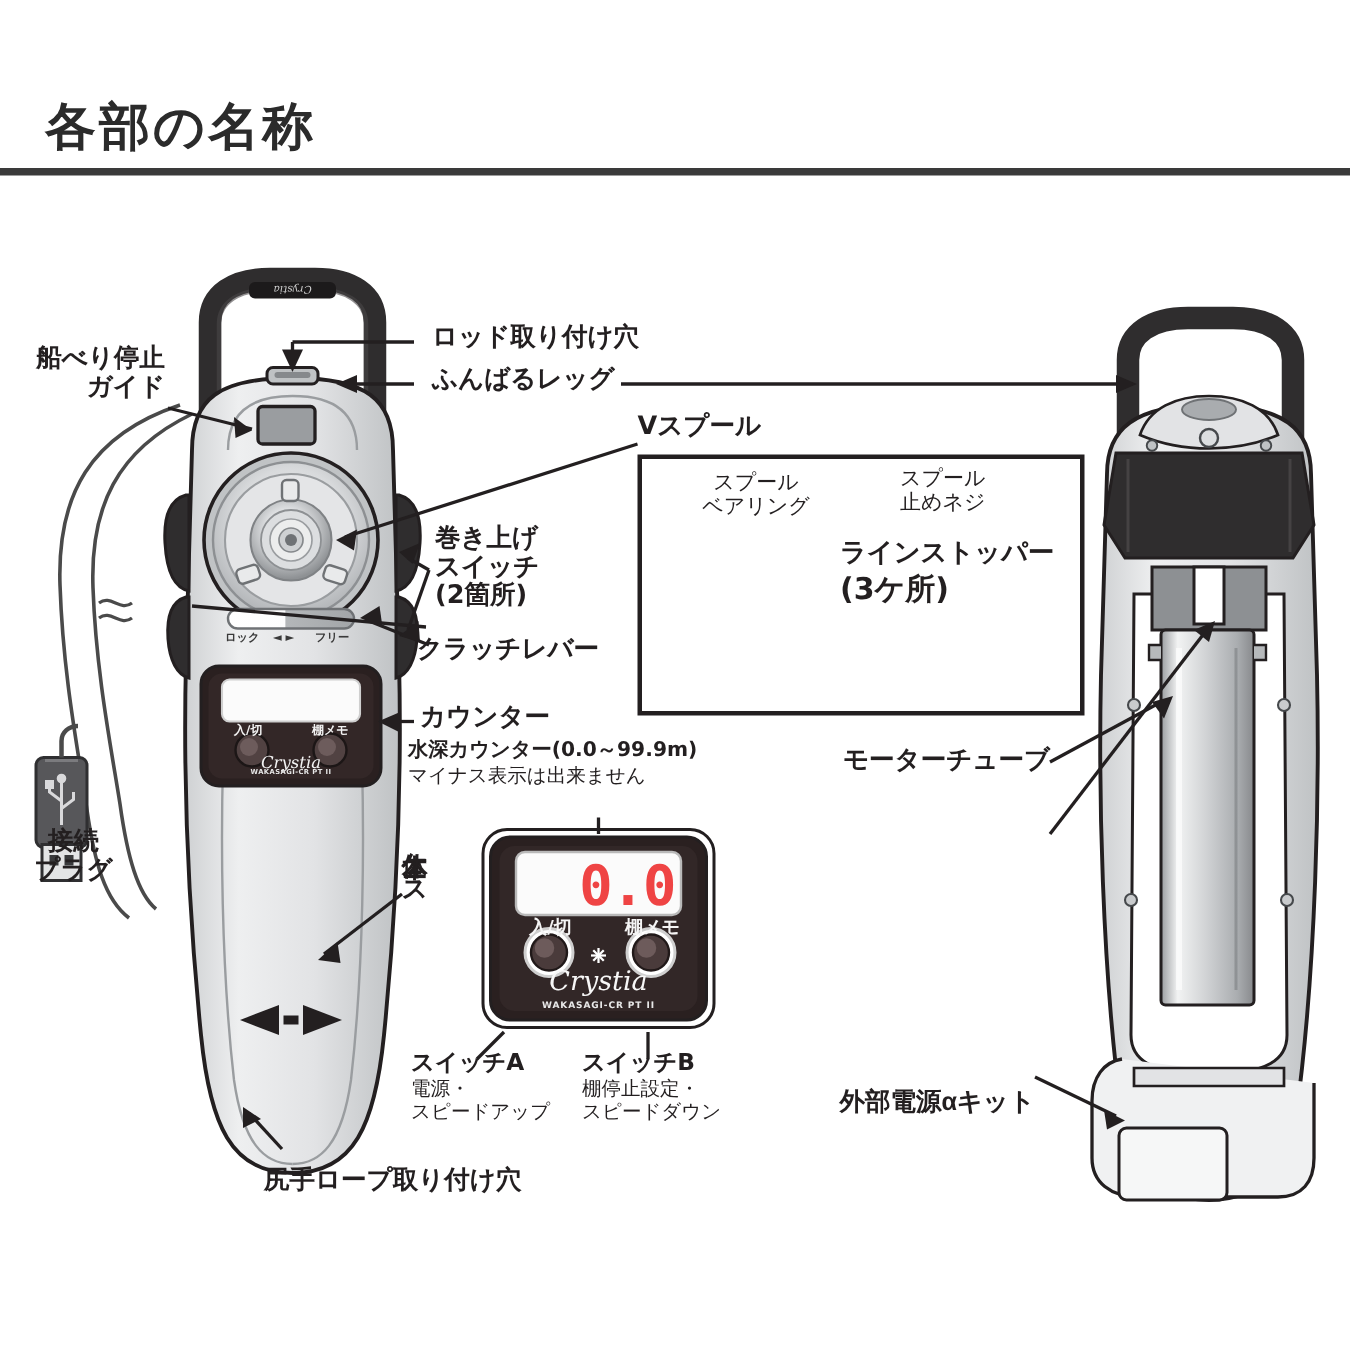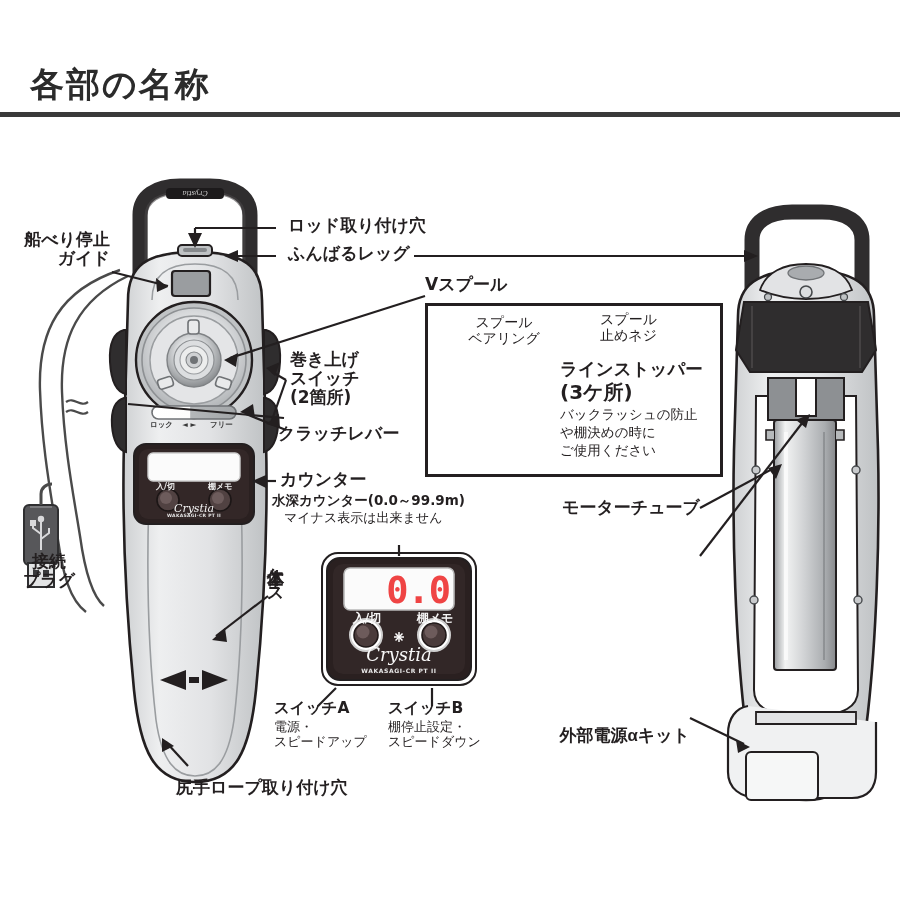--- a/index.html
+++ b/index.html
@@ -340,23 +340,23 @@
   <div class="lbl bold-lg" style="left:288px;top:244px;">ふんばるレッグ</div>
 
   <div class="lbl bold-lg" style="left:425px;top:275px;">Vスプール</div>
 
   <div class="lbl bold-lg" style="left:290px;top:350px;">巻き上げ
 スイッチ
 (2箇所)</div>
 
   <div class="lbl bold-lg" style="left:278px;top:424px;">クラッチレバー</div>
 
-  <div class="lbl bold-lg" style="left:280px;top:470px;">カウンター</div>
+  <div class="lbl bold-lg" style="left:280px;top:470px;font-family:Liberation Mono, monospace;">カウンター</div>
   <div class="lbl bold-sm" style="left:272px;top:493px;">水深カウンター(0.0～99.9m)</div>
-  <div class="lbl reg-sm" style="left:272px;top:511px;margin-left:12px;">マイナス表示は出来ません</div>
+  <div class="lbl reg-sm" style="left:272px;top:511px;">マイナス表示は出来ません</div>
 
   <div class="lbl bold-lg ctr" style="left:6px;top:552px;width:86px;">接続
 プラグ</div>
 
   <div class="lbl bold-lg vert" style="left:266px;top:556px;">本体ケース</div>
 
   <div class="lbl bold-lg" style="left:176px;top:778px;">尻手ロープ取り付け穴</div>
 
   <div class="lbl bold-lg right" style="left:470px;top:498px;width:230px;">モーターチューブ</div>
 
@@ -372,23 +372,20 @@
 スピードダウン</div>
 
   <div class="lbl reg-sm ctr" style="left:452px;top:315px;width:104px;font-size:14px;">スプール
 ベアリング</div>
 
   <div class="lbl reg-sm" style="left:600px;top:312px;font-size:14px;">スプール
 止めネジ</div>
 
   <div class="lbl" style="left:560px;top:360px;font-size:17.5px;font-weight:bold;">ラインストッパー</div>
   <div class="lbl" style="left:560px;top:381px;font-size:20px;font-weight:bold;">(3ケ所)</div>
-  <div class="lbl reg-sm" style="left:560px;top:405px;font-size:13.5px;line-height:1.35;">バックラッシュの防止
-や棚決めの時に
-ご使用ください</div>
 
   <div class="lbl" style="left:150px;top:421px;font-size:7.5px;font-weight:bold;color:#3a3a3a;">ロック</div>
   <div class="lbl" style="left:182px;top:421px;font-size:7.5px;font-weight:bold;color:#3a3a3a;">◄ ►</div>
   <div class="lbl" style="left:210px;top:421px;font-size:7.5px;font-weight:bold;color:#3a3a3a;">フリー</div>
 
   <div class="lbl" style="left:156px;top:483px;font-size:8px;font-weight:bold;color:#f2f2f2;">入/切</div>
   <div class="lbl" style="left:208px;top:483px;font-size:8px;font-weight:bold;color:#f2f2f2;">棚メモ</div>
   <div class="lbl ctr" style="left:144px;top:503px;width:100px;font-size:11px;color:#f4f4f4;font-family:'DejaVu Serif',serif;font-style:italic;">Crystia</div>
   <div class="lbl ctr" style="left:144px;top:513px;width:100px;font-size:4.5px;font-weight:bold;color:#e6e6e6;letter-spacing:0.3px;">WAKASAGI-CR PT II</div>
 

